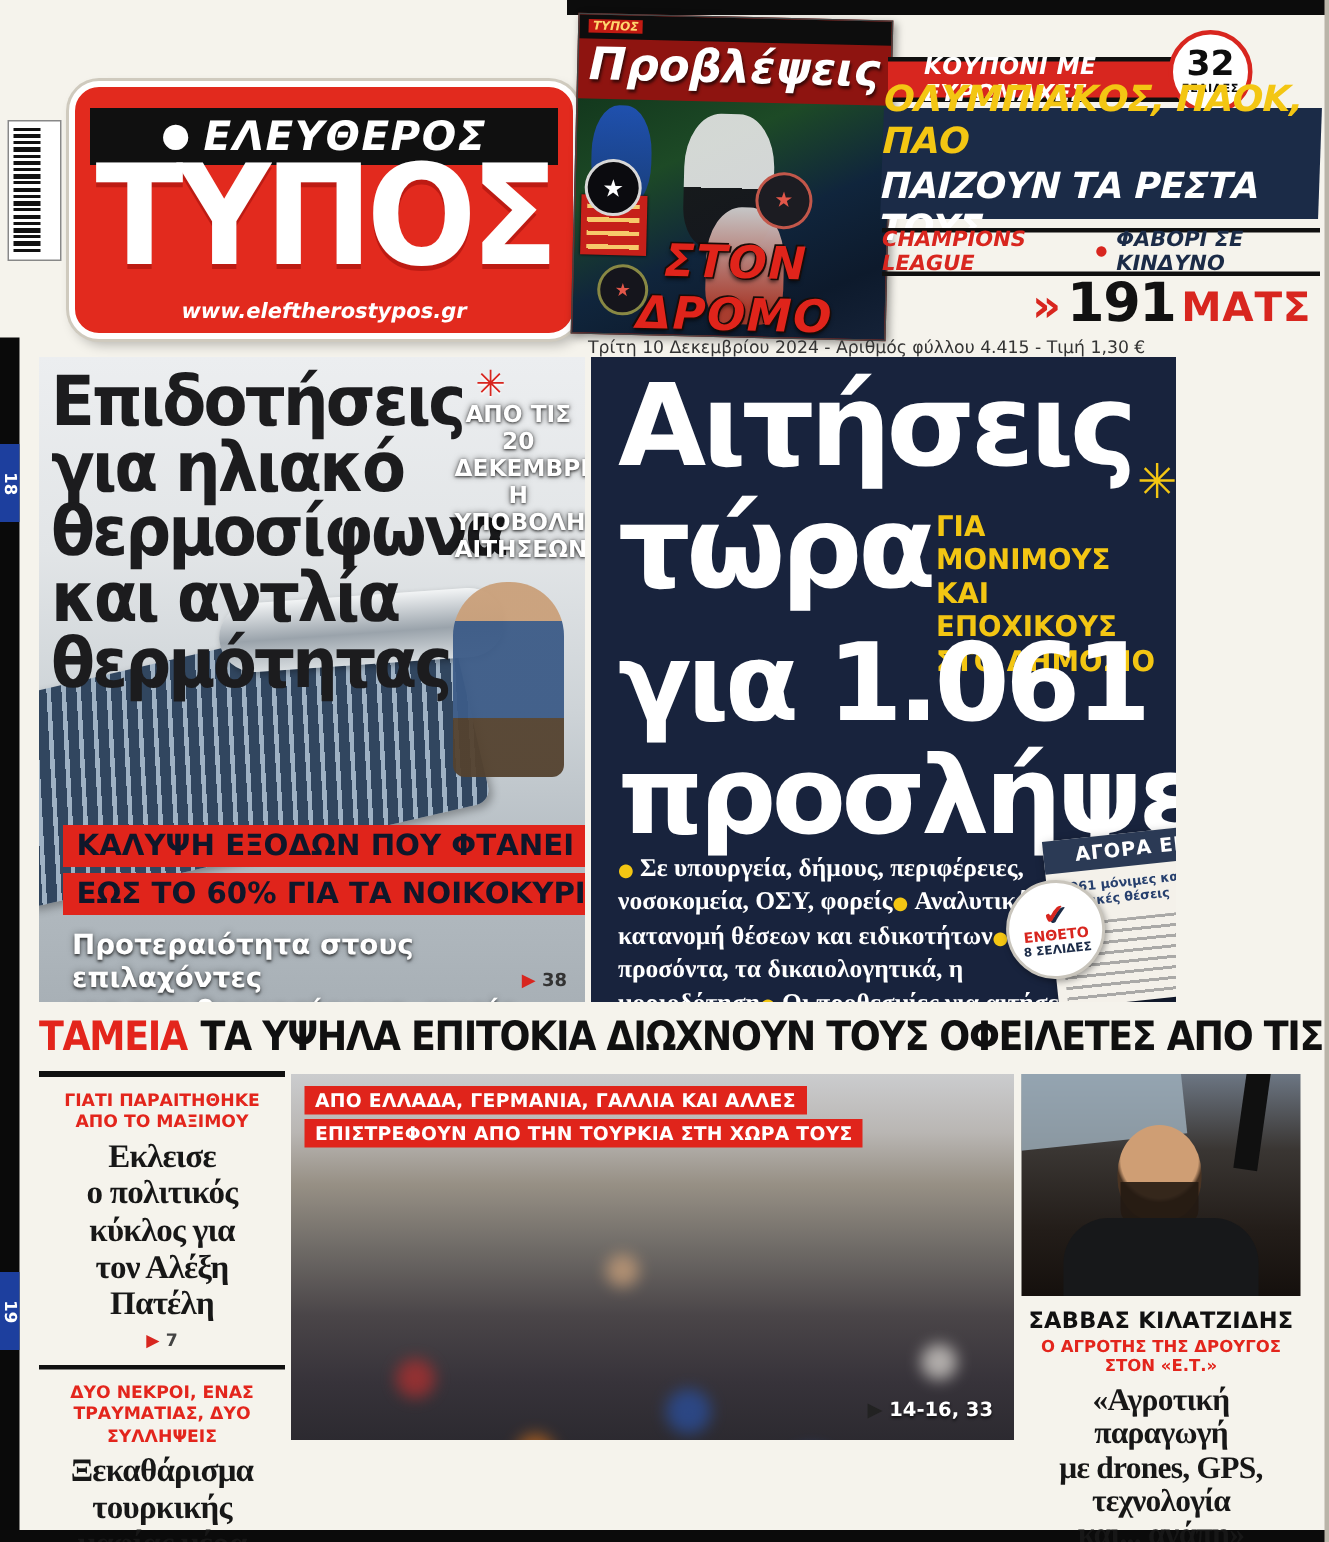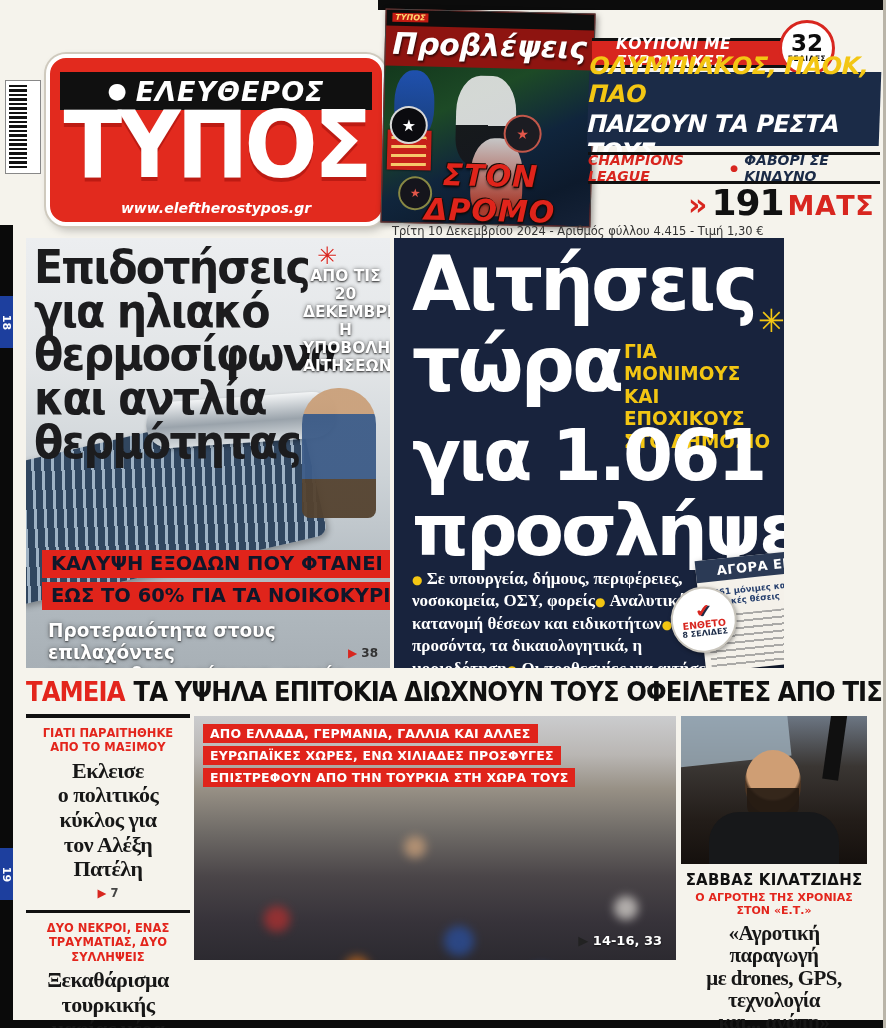--- a/index.html
+++ b/index.html
@@ -357,39 +357,38 @@
   <div class="center-photo">
     <div class="dot-blob" style="left:70px;top:190px;width:26px;height:26px;background:#b03030;"></div>
     <div class="dot-blob" style="left:250px;top:210px;width:30px;height:30px;background:#2a4f9e;"></div>
     <div class="dot-blob" style="left:330px;top:250px;width:34px;height:30px;background:#2f63c4;"></div>
     <div class="dot-blob" style="left:150px;top:240px;width:26px;height:26px;background:#c46a1e;"></div>
     <div class="dot-blob" style="left:420px;top:180px;width:24px;height:24px;background:#d8d4cf;"></div>
     <div class="dot-blob" style="left:40px;top:260px;width:30px;height:24px;background:#7a2e2e;"></div>
     <div class="dot-blob" style="left:210px;top:120px;width:22px;height:22px;background:#caa07a;"></div>
     <div class="photo-kicker">
         <div class="photo-kicker-line">ΑΠΟ ΕΛΛΑΔΑ, ΓΕΡΜΑΝΙΑ, ΓΑΛΛΙΑ ΚΑΙ ΑΛΛΕΣ</div>
-        <div class="photo-kicker-line">ΕΥΡΩΠΑΪΚΕΣ ΧΩΡΕΣ, ΕΝΩ ΧΙΛΙΑΔΕΣ ΠΡΟΣΦΥΓΕΣ</div>
         <div class="photo-kicker-line">ΕΠΙΣΤΡΕΦΟΥΝ ΑΠΟ ΤΗΝ ΤΟΥΡΚΙΑ ΣΤΗ ΧΩΡΑ ΤΟΥΣ</div>
       </div>
     <div class="center-pageref">
       <span class="arrow-dark">▶</span>
       <span>14-16, 33</span>
     </div>
   </div>
 
   <div class="right-col">
     <div class="right-photo">
       <div class="cab-window"></div>
       <div class="cab-bar"></div>
       <div class="farmer-face"></div>
       <div class="farmer-beard"></div>
       <div class="farmer-body"></div>
     </div>
     <div class="right-name">ΣΑΒΒΑΣ ΚΙΛΑΤΖΙΔΗΣ</div>
-    <div class="right-kicker">Ο ΑΓΡΟΤΗΣ ΤΗΣ ΧΡΟΝΙΑΣ ΣΤΟΝ «Ε.Τ.»</div>
+    <div class="right-kicker">Ο ΑΓΡΟΤΗΣ ΤΗΣ ΔΡΟΥΓΟΣ ΣΤΟΝ «Ε.Τ.»</div>
     <div class="right-headline pre">«Αγροτική
 παραγωγή
 με drones, GPS,
 τεχνολογία
 και... αγάπη»</div>
 
   </div>
 
 </div>
 

